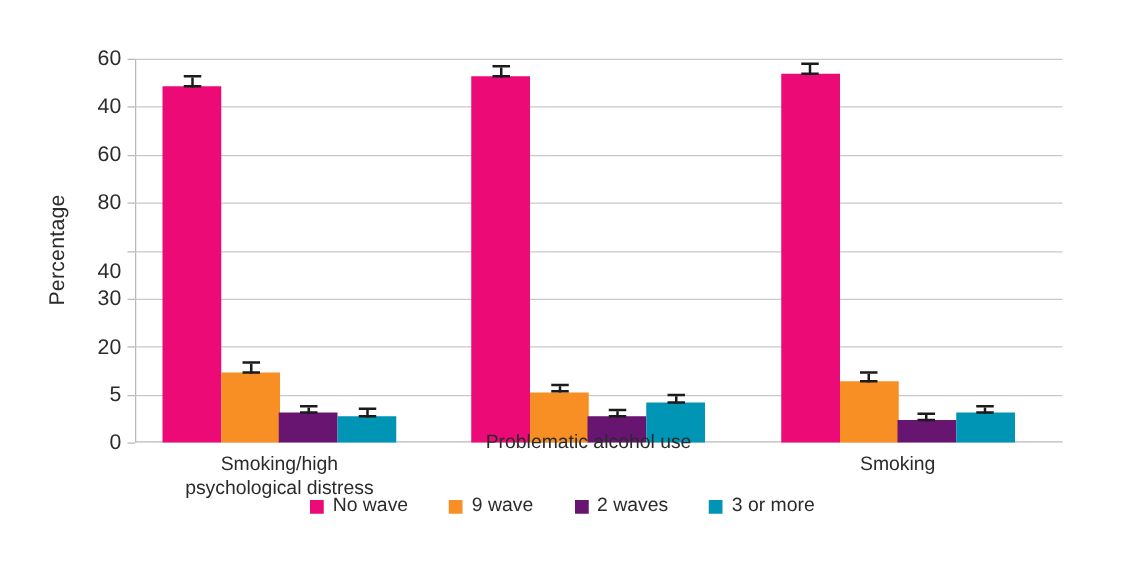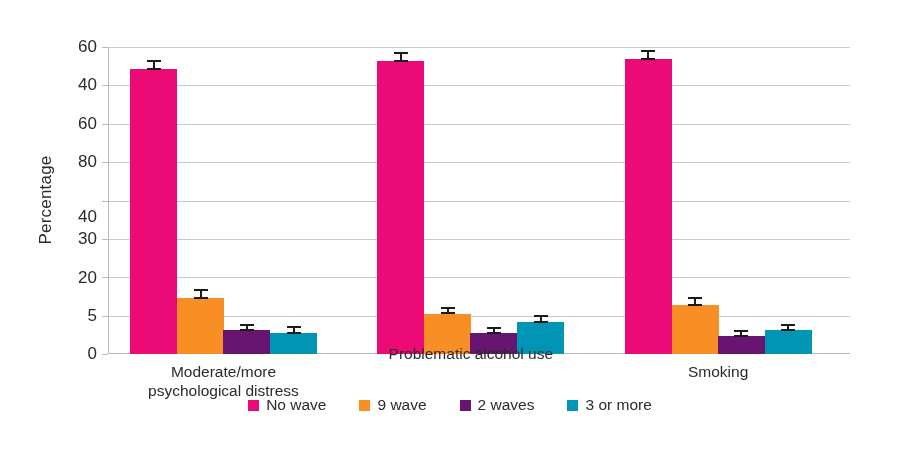--- a/index.html
+++ b/index.html
@@ -272,21 +272,21 @@
             <div class="bar" title="3 or more: 6.2" style="height: 23.7925px; background: rgb(0, 149, 181);"></div>
             <div class="errbar" style="bottom: 23.1017px; height: 5.29575px;"></div>
             <div class="errcap" style="bottom: 28.3975px;"></div>
             <div class="errcap" style="bottom: 23.1017px;"></div>
           </div>
         </div>
       </div>
   </div>
 
   <div id="catlabels">
-      <div class="cat-label" style="left: 83.5px; width: 280px; top: 362px;">Moderate/more
+      <div class="cat-label" style="left: 83.5px; width: 280px; top: 362px;">Smoking/high
 psychological distress</div>
       <div class="cat-label" style="left: 330.833px; width: 280px; top: 344px;">Problematic alcohol use</div>
       <div class="cat-label" style="left: 578.167px; width: 280px; top: 362px;">Smoking</div>
     </div>
 
   <div class="legend" id="legend">
       <div class="legend-item">
         <span class="legend-swatch" style="background: rgb(236, 10, 118);"></span>
         <span>No wave</span>
       </div>

